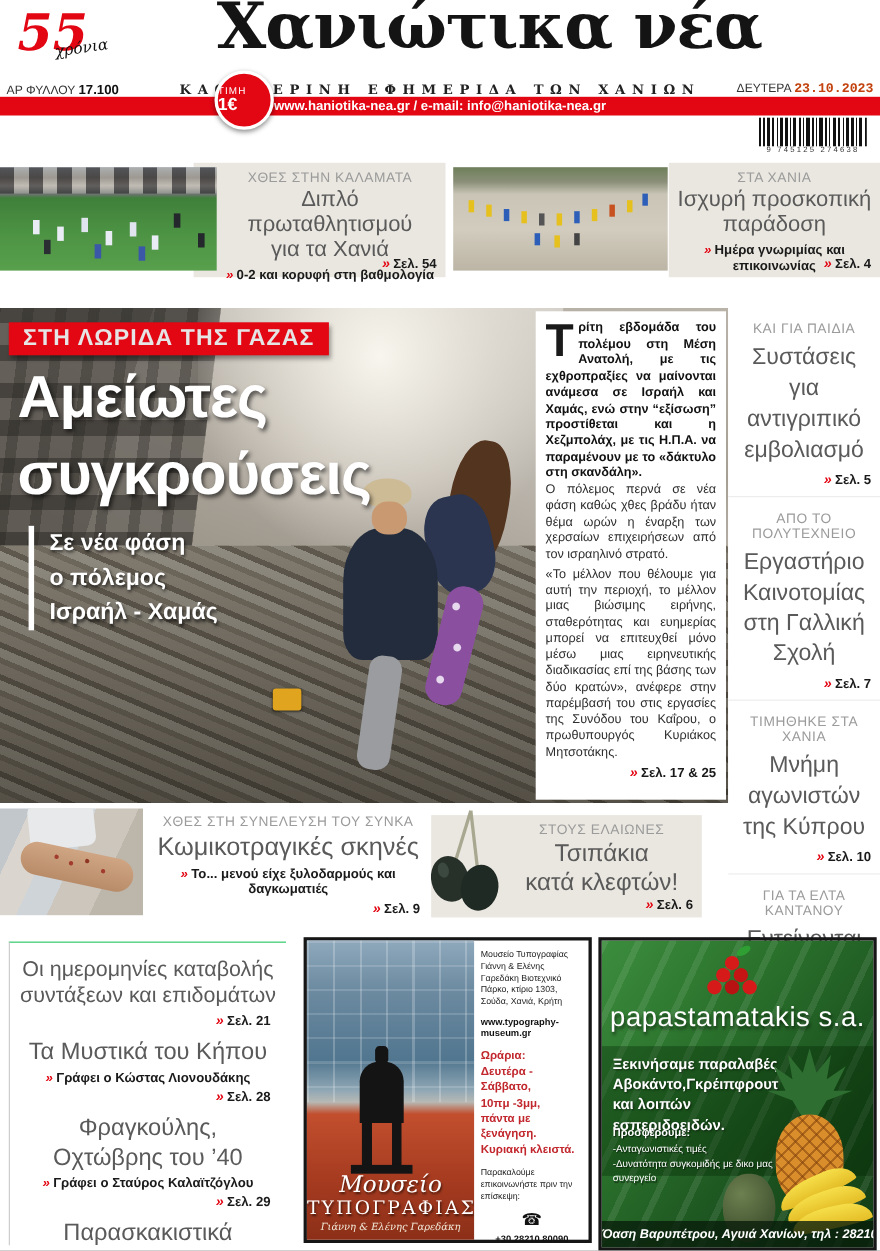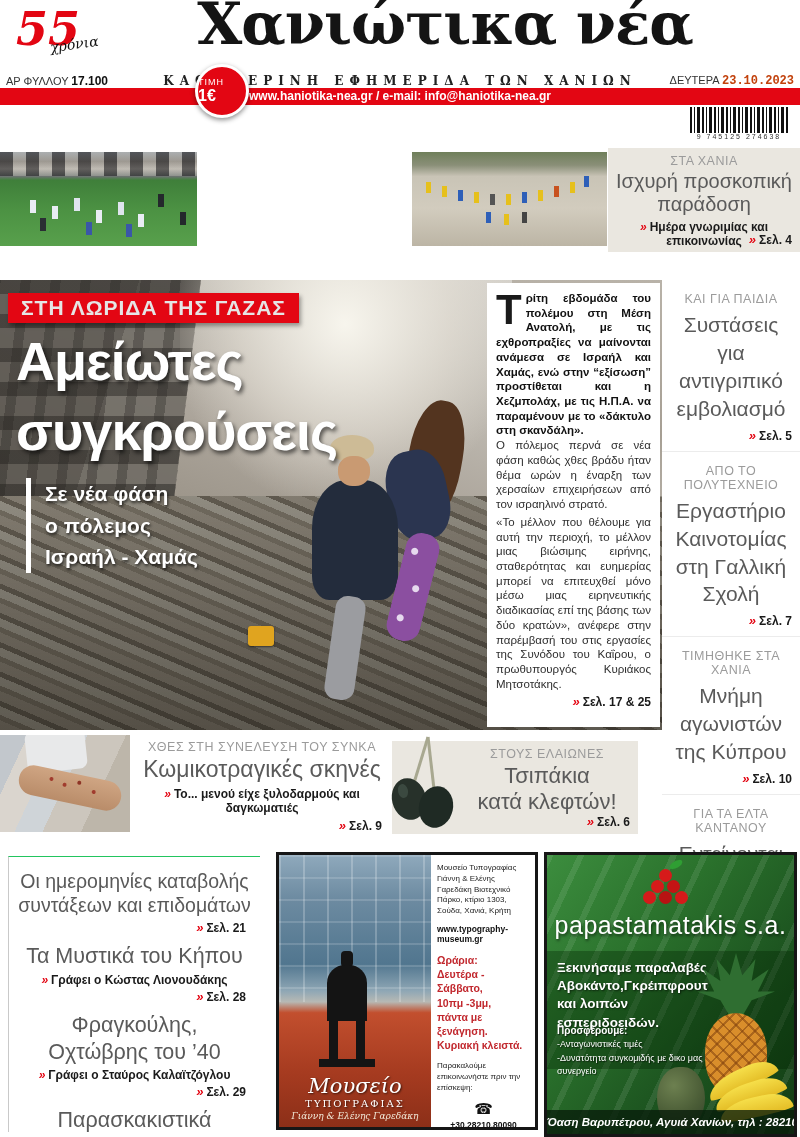--- a/index.html
+++ b/index.html
@@ -145,21 +145,21 @@
   .mad-photo::before { content:""; position:absolute; left:0; top:0; width:100%; height:54%;
     background:repeating-linear-gradient(90deg,rgba(255,255,255,.22) 0 2px,transparent 2px 24px),
                repeating-linear-gradient(180deg,rgba(255,255,255,.15) 0 2px,transparent 2px 22px); }
   .press-top { position:absolute; left:62px; top:96px; width:12px; height:16px; background:#141414; border-radius:4px; }
   .press-body { position:absolute; left:48px; top:110px; width:40px; height:56px; background:#141414; border-radius:18px 18px 0 0; }
   .press-legs { position:absolute; left:50px; top:160px; width:36px; height:46px;
     background:linear-gradient(90deg,#141414 0 9px,transparent 9px 27px,#141414 27px 36px); }
   .press-base { position:absolute; left:40px; top:204px; width:56px; height:8px; background:#141414; }
   .mus-logo { position:absolute; left:0; bottom:6px; width:100%; text-align:center; color:#fff; }
   .mus-script { font-family:"DejaVu Serif", serif; font-style:italic; font-size:21px; text-shadow:1px 1px 2px rgba(0,0,0,.6); }
-  .mus-caps { font-family:"DejaVu Serif", serif; font-size:10px; letter-spacing:2px; text-shadow:1px 1px 2px rgba(0,0,0,.6); }
+  .mus-caps { font-family:"DejaVu Serif", serif; font-size:17px; letter-spacing:2px; text-shadow:1px 1px 2px rgba(0,0,0,.6); }
   .mus-sub { font-family:"DejaVu Serif", serif; font-style:italic; font-size:9px; color:#f2e9d8; margin-top:2px; }
   .mad-col { position:absolute; left:152px; top:0; width:104px; height:200px; padding:8px 5px 0 6px; }
   .mad-addr { font-size:8px; color:#222; line-height:1.35; }
   .mad-web { font-size:8.5px; font-weight:bold; color:#111; margin-top:7px; }
   .mad-hours { font-size:10.5px; font-weight:bold; color:#c1272d; line-height:1.35; margin-top:9px; white-space:pre-line; }
   .mad-note { font-size:8px; color:#222; line-height:1.35; margin-top:9px; }
   .mad-ct { text-align:center; margin-top:6px; }
   .ico-phone { font-size:15px; color:#111; }
   .mad-phone { font-size:8.5px; font-weight:bold; color:#111; margin-top:2px; }
 
@@ -211,20 +211,29 @@
   <div class="redbar">www.haniotika-nea.gr / e-mail: info@haniotika-nea.gr</div>
   <div class="price">
     <span class="pl">ΤΙΜΗ</span>
     <span class="pv">1€</span>
   </div>
   <div class="barcode">
     <div class="bars"></div>
     <div class="num">9 745125 274638</div>
   </div>
 
+  <div class="tbox tbox1">
+    <div class="tb-text tb1-text">
+      <div class="kicker">ΧΘΕΣ ΣΤΗΝ ΚΑΛΑΜΑΤΑ</div>
+      <div class="hthin">Διπλό πρωταθλητισμού
+για τα Χανιά</div>
+      <div class="subb"><span class="chev">»</span><span>0-2 και κορυφή στη βαθμολογία</span></div>
+    </div>
+    <div class="pgref tb-page"><span class="chev">»</span><span>Σελ. 54</span></div>
+  </div>
   <div class="photo ph-foot"></div>
 
   <div class="tbox tbox2">
     <div class="tb-text tb2-text">
       <div class="kicker">ΣΤΑ ΧΑΝΙΑ</div>
       <div class="hthin">Ισχυρή προσκοπική
 παράδοση</div>
       <div class="subb"><span class="chev">»</span><span>Ημέρα γνωριμίας και επικοινωνίας</span></div>
     </div>
     <div class="pgref tb-page"><span class="chev">»</span><span>Σελ. 4</span></div>

